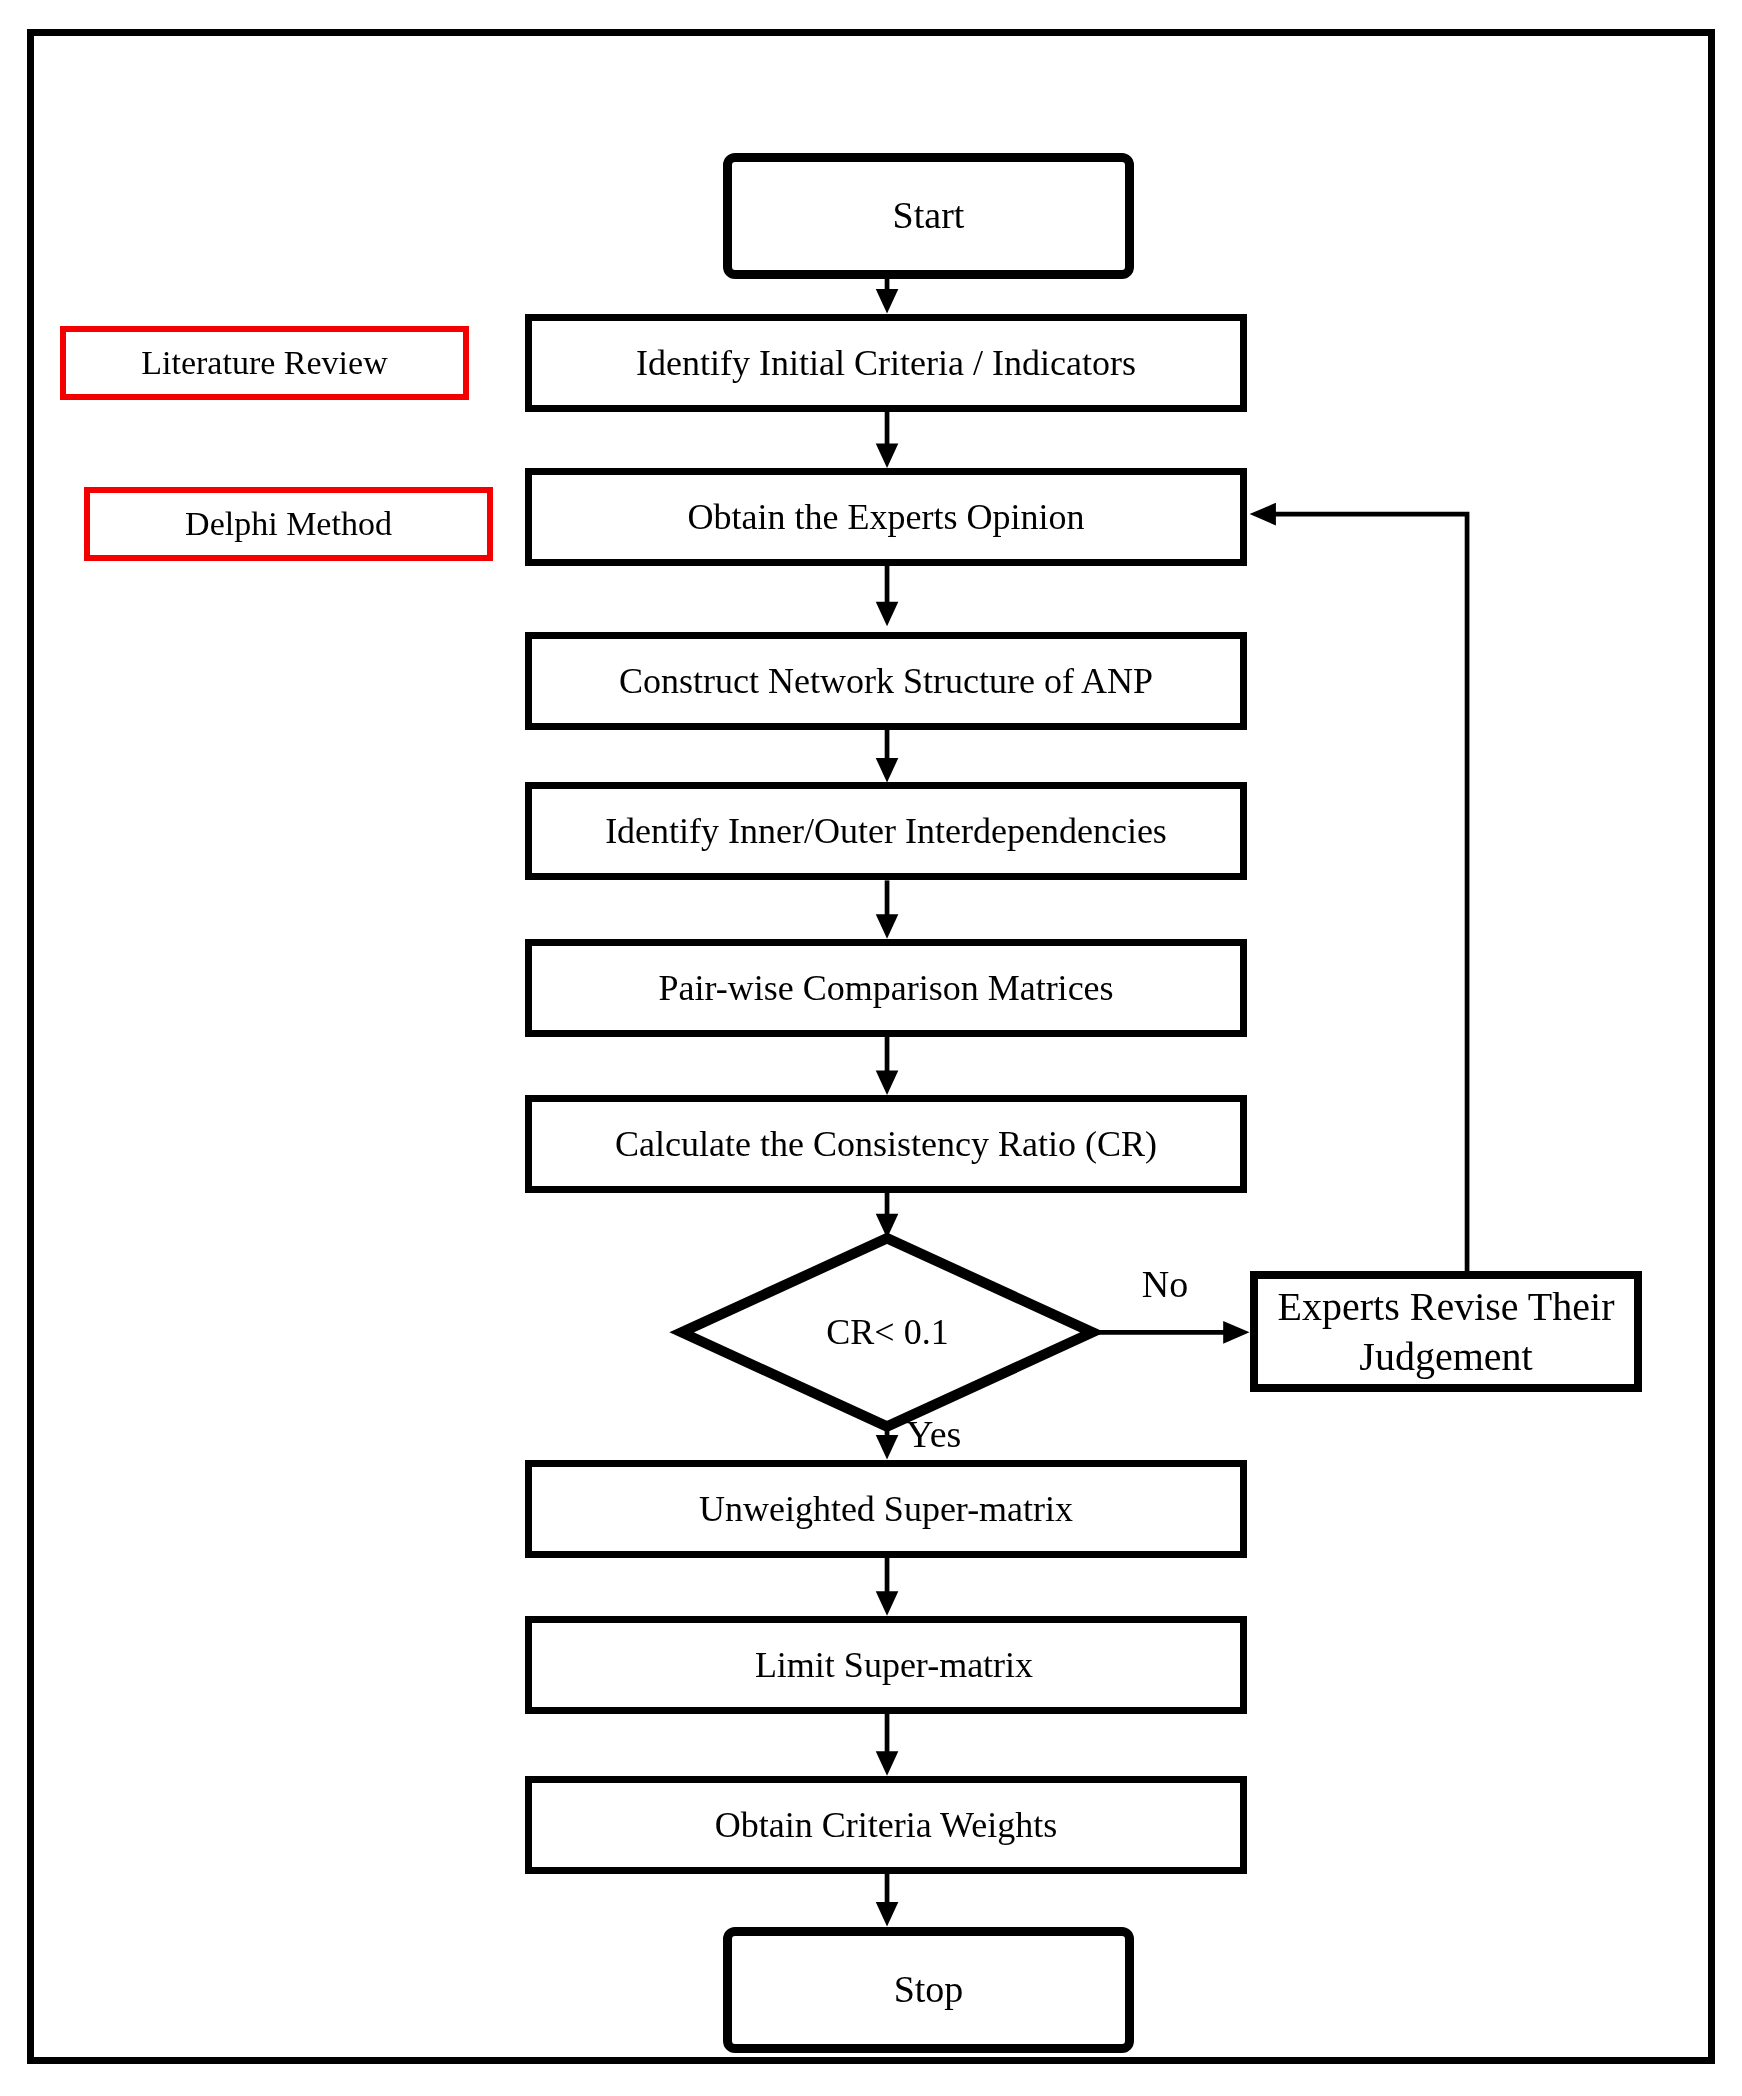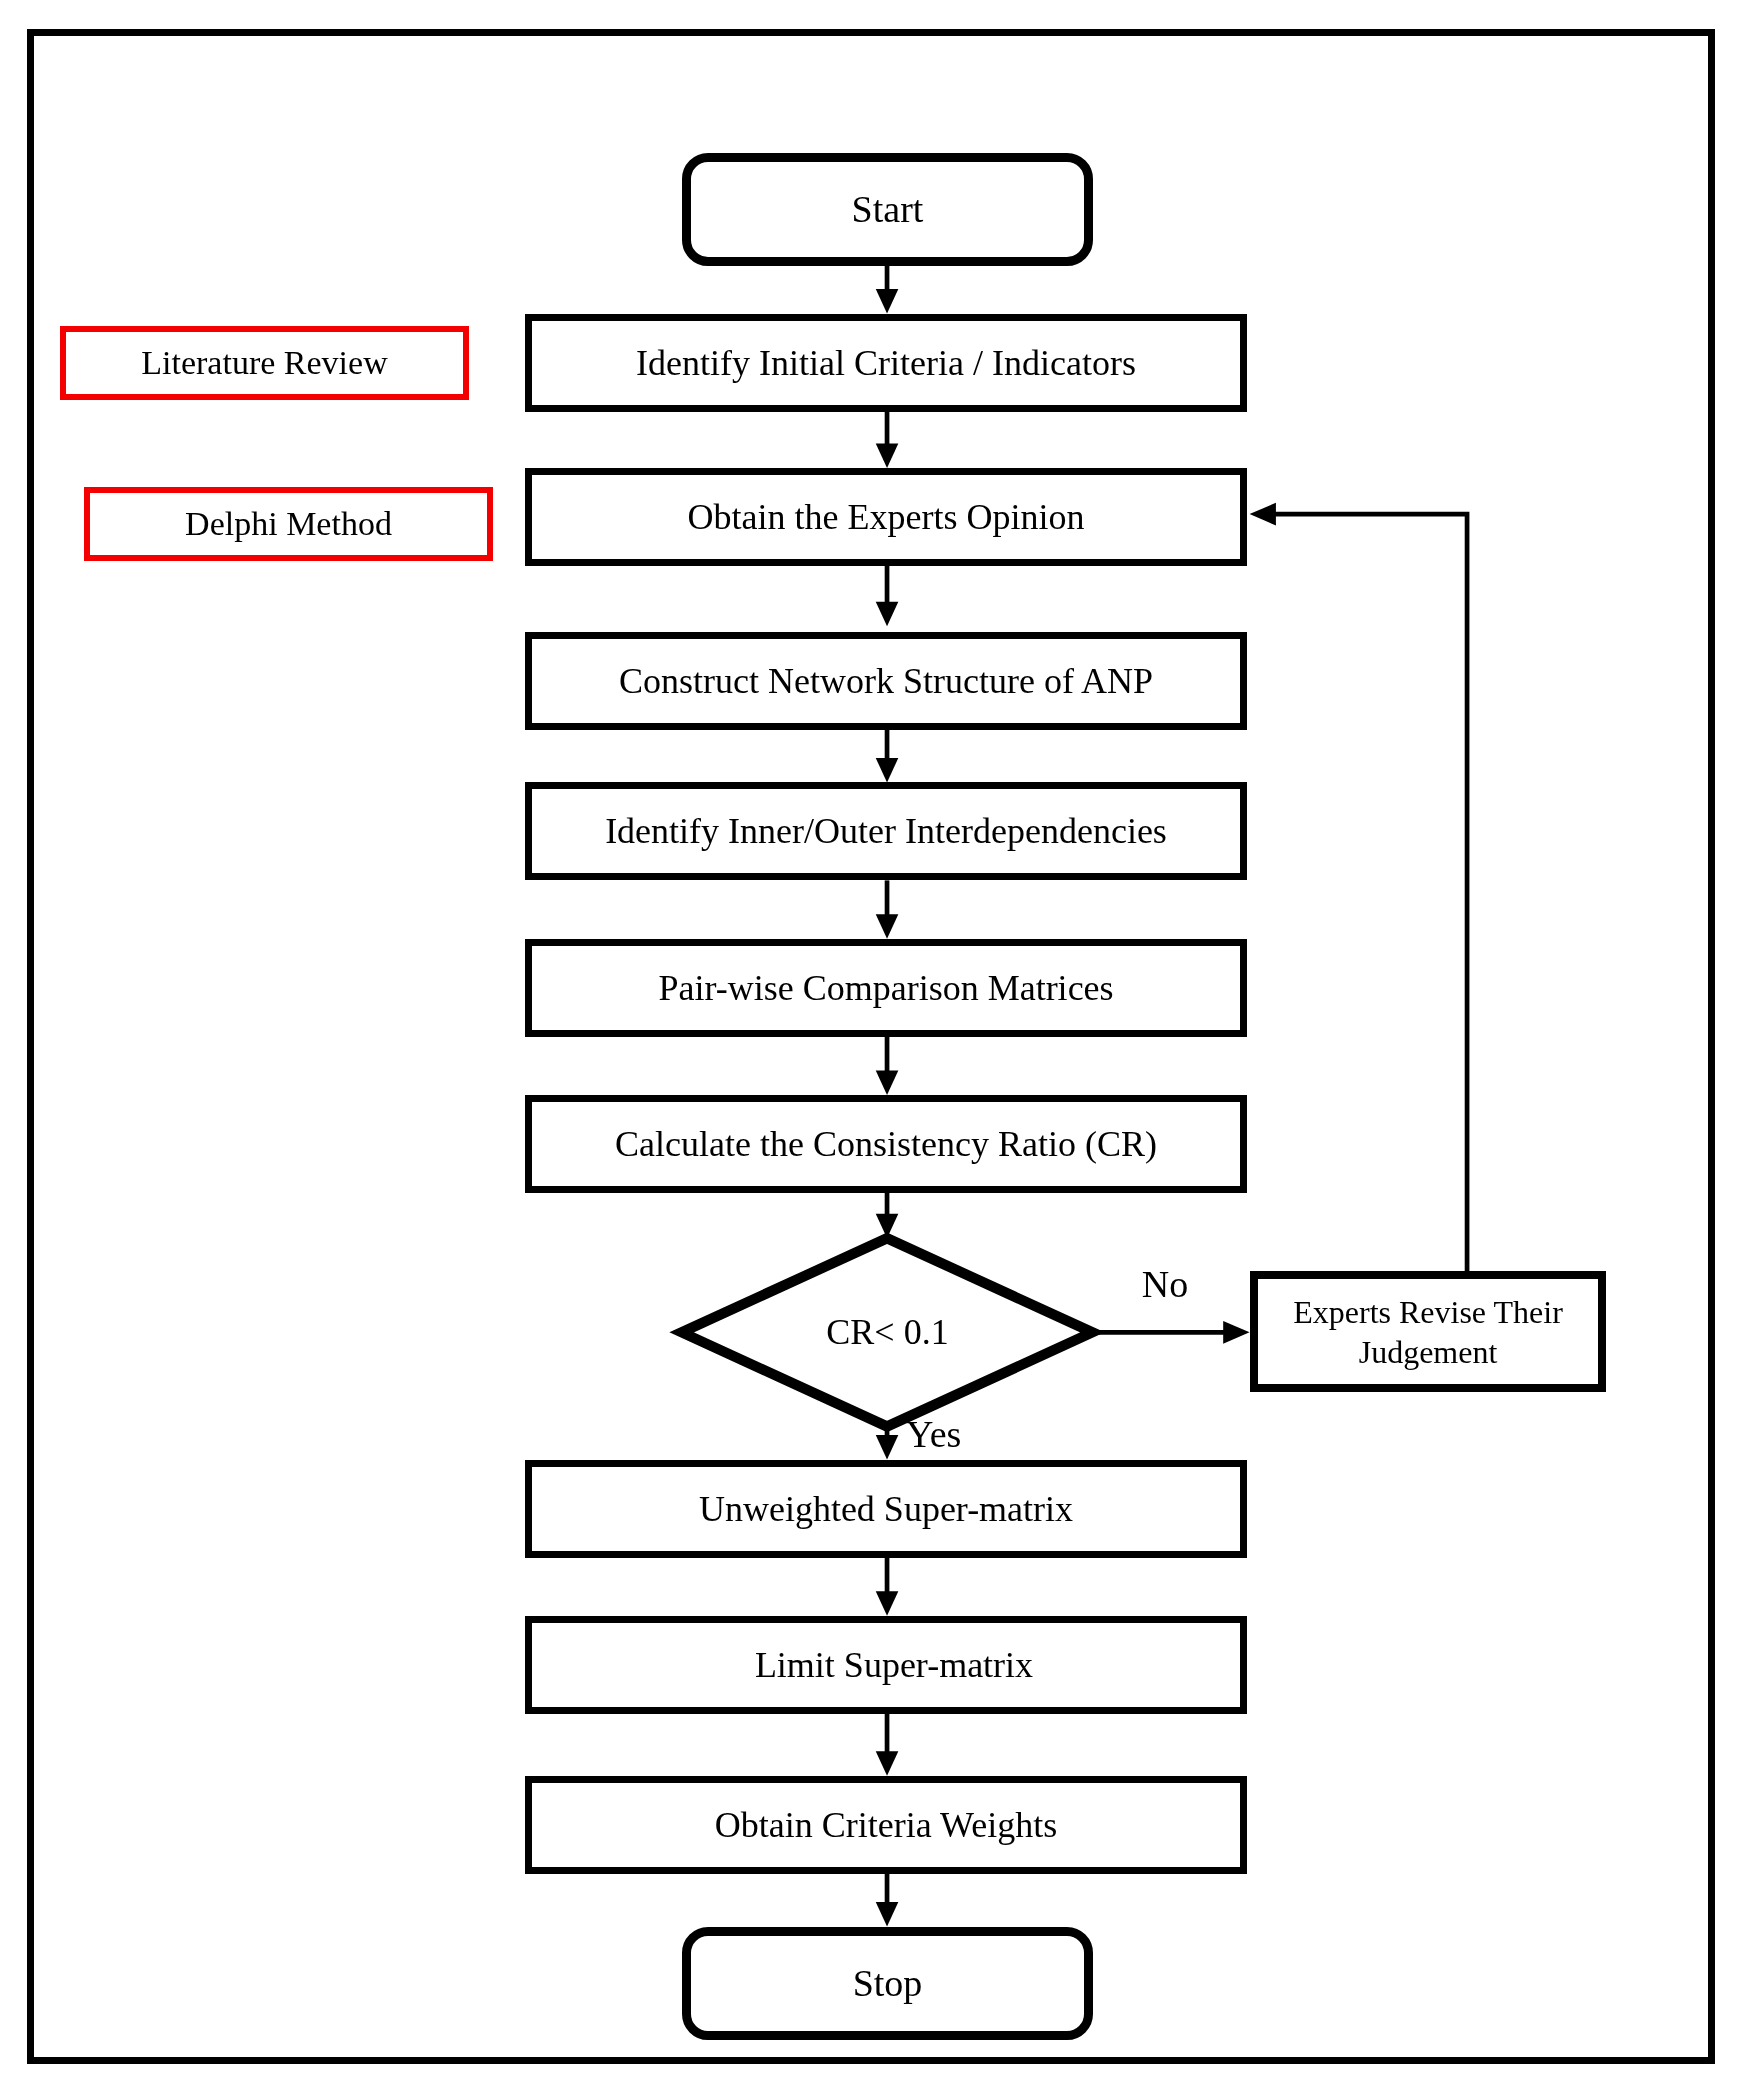--- a/index.html
+++ b/index.html
@@ -22,41 +22,42 @@
   }
   .node{
     position:absolute;
     box-sizing:border-box;
     background:var(--paper);
     display:flex;align-items:center;justify-content:center;
     text-align:center;
     line-height:1.25;
   }
   .terminal{
-    width:411px;height:113px;
+    width:411px;height:126px;
     border:9.4px solid var(--ink);
-    border-radius:26px;
+    border-radius:12px;
     font-size:38px;
+    margin-left:41px;
   }
   .step{
     left:525px;width:722px;height:98px;
     border:7.5px solid var(--ink);
     font-size:36px;
     white-space:nowrap;
   }
   .sidebox{
     left:60px;width:409px;height:74px;
     border:6.6px solid var(--red);
     font-size:34px;
     white-space:nowrap;
   }
   .revise{
-    left:1250px;top:1271px;width:356px;height:121px;
+    left:1250px;top:1271px;width:392px;height:121px;
     border:8.5px solid var(--ink);
-    font-size:32px;
+    font-size:40px;
     line-height:1.25;
   }
   .revise .wrap{width:358px;}
   .decision-label{
     position:absolute;left:682px;top:1238px;width:411px;height:188px;
     display:flex;align-items:center;justify-content:center;
     font-size:36px;
   }
   .branch-label{
     position:absolute;

